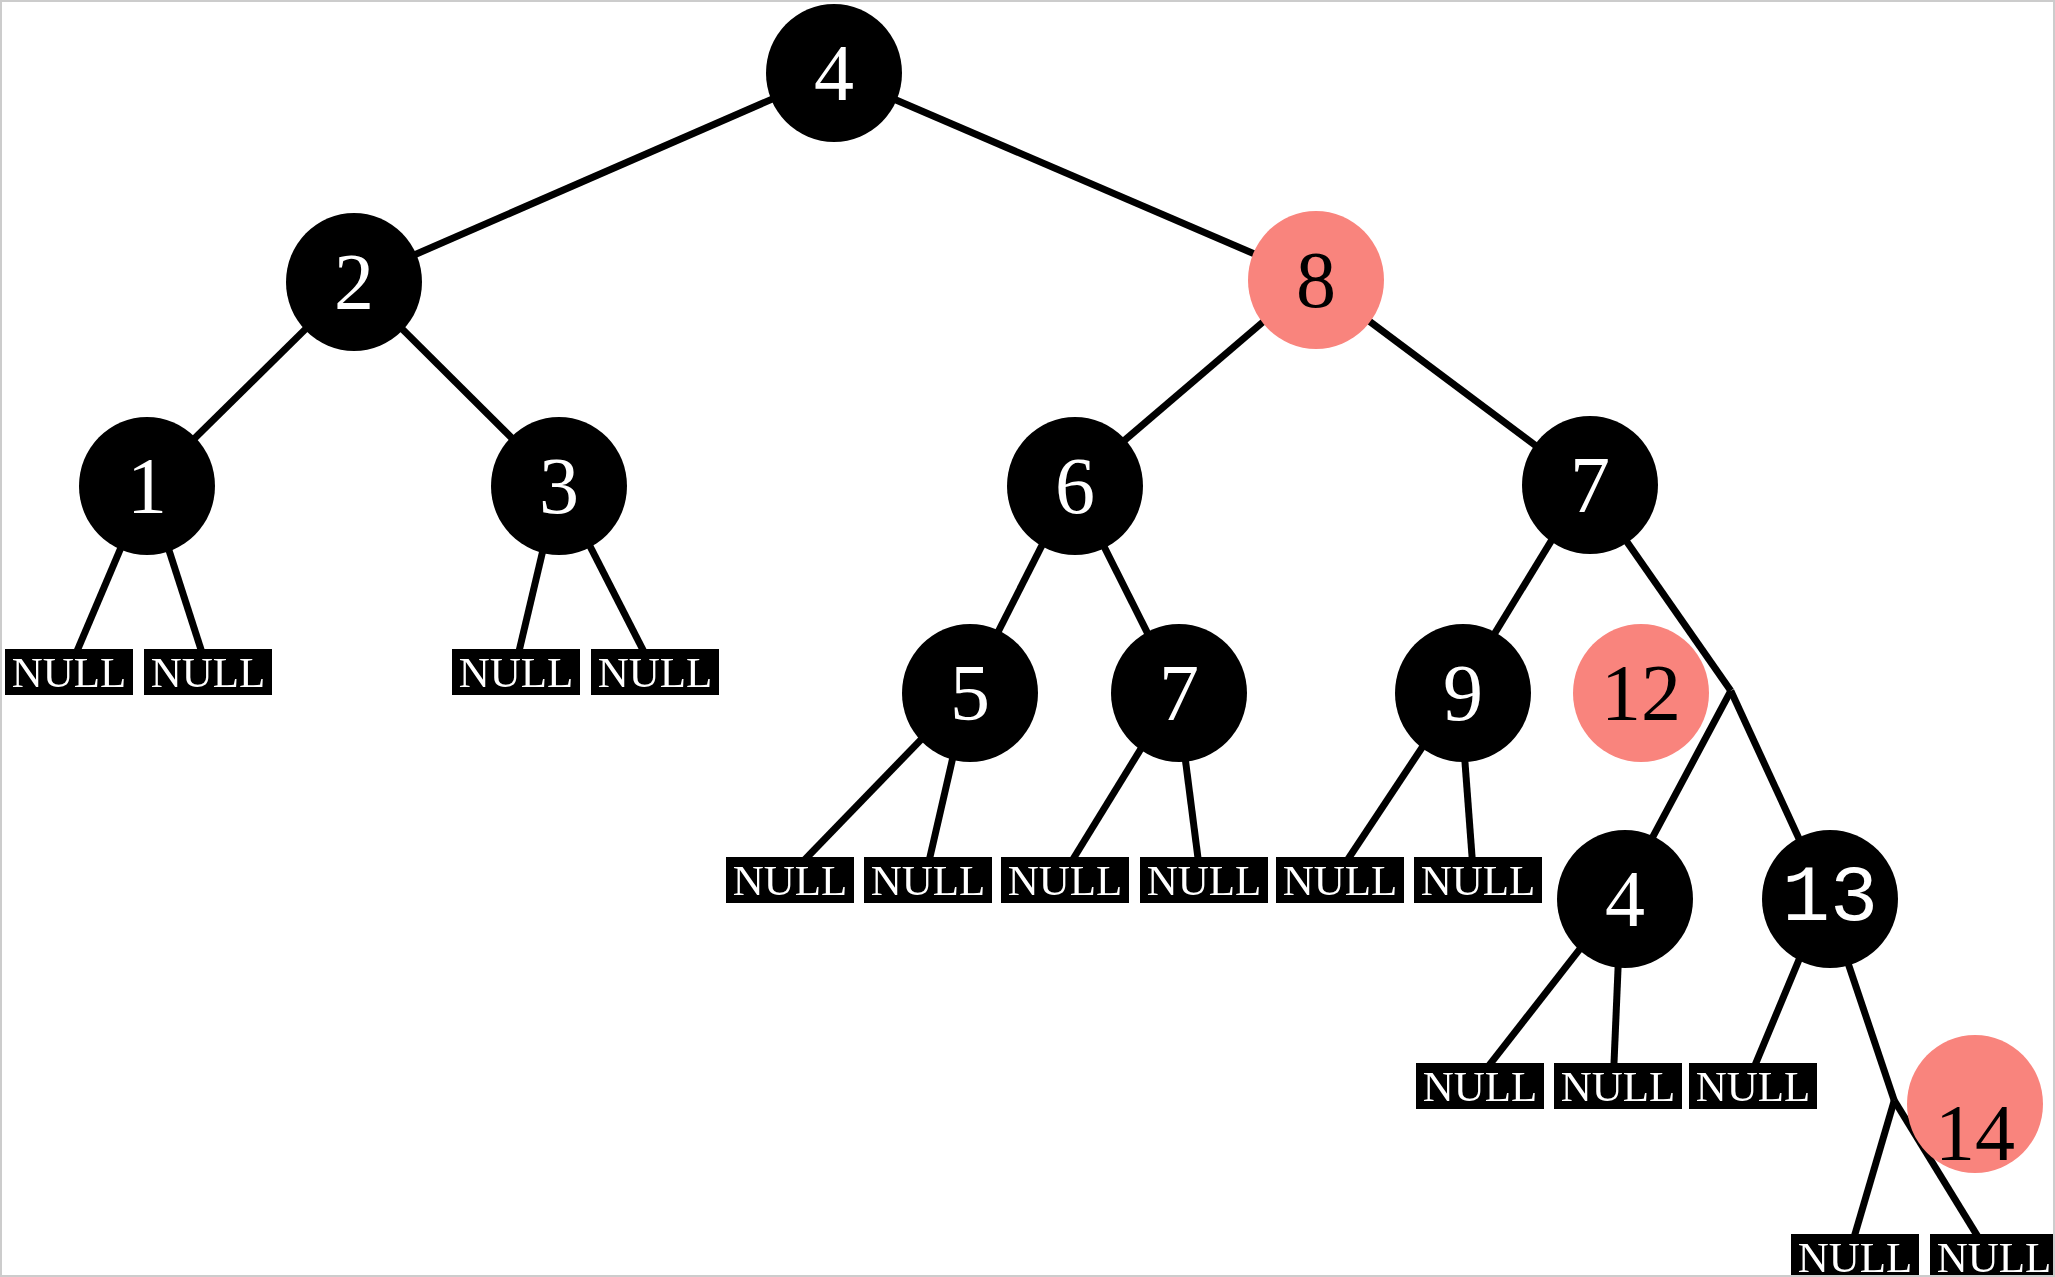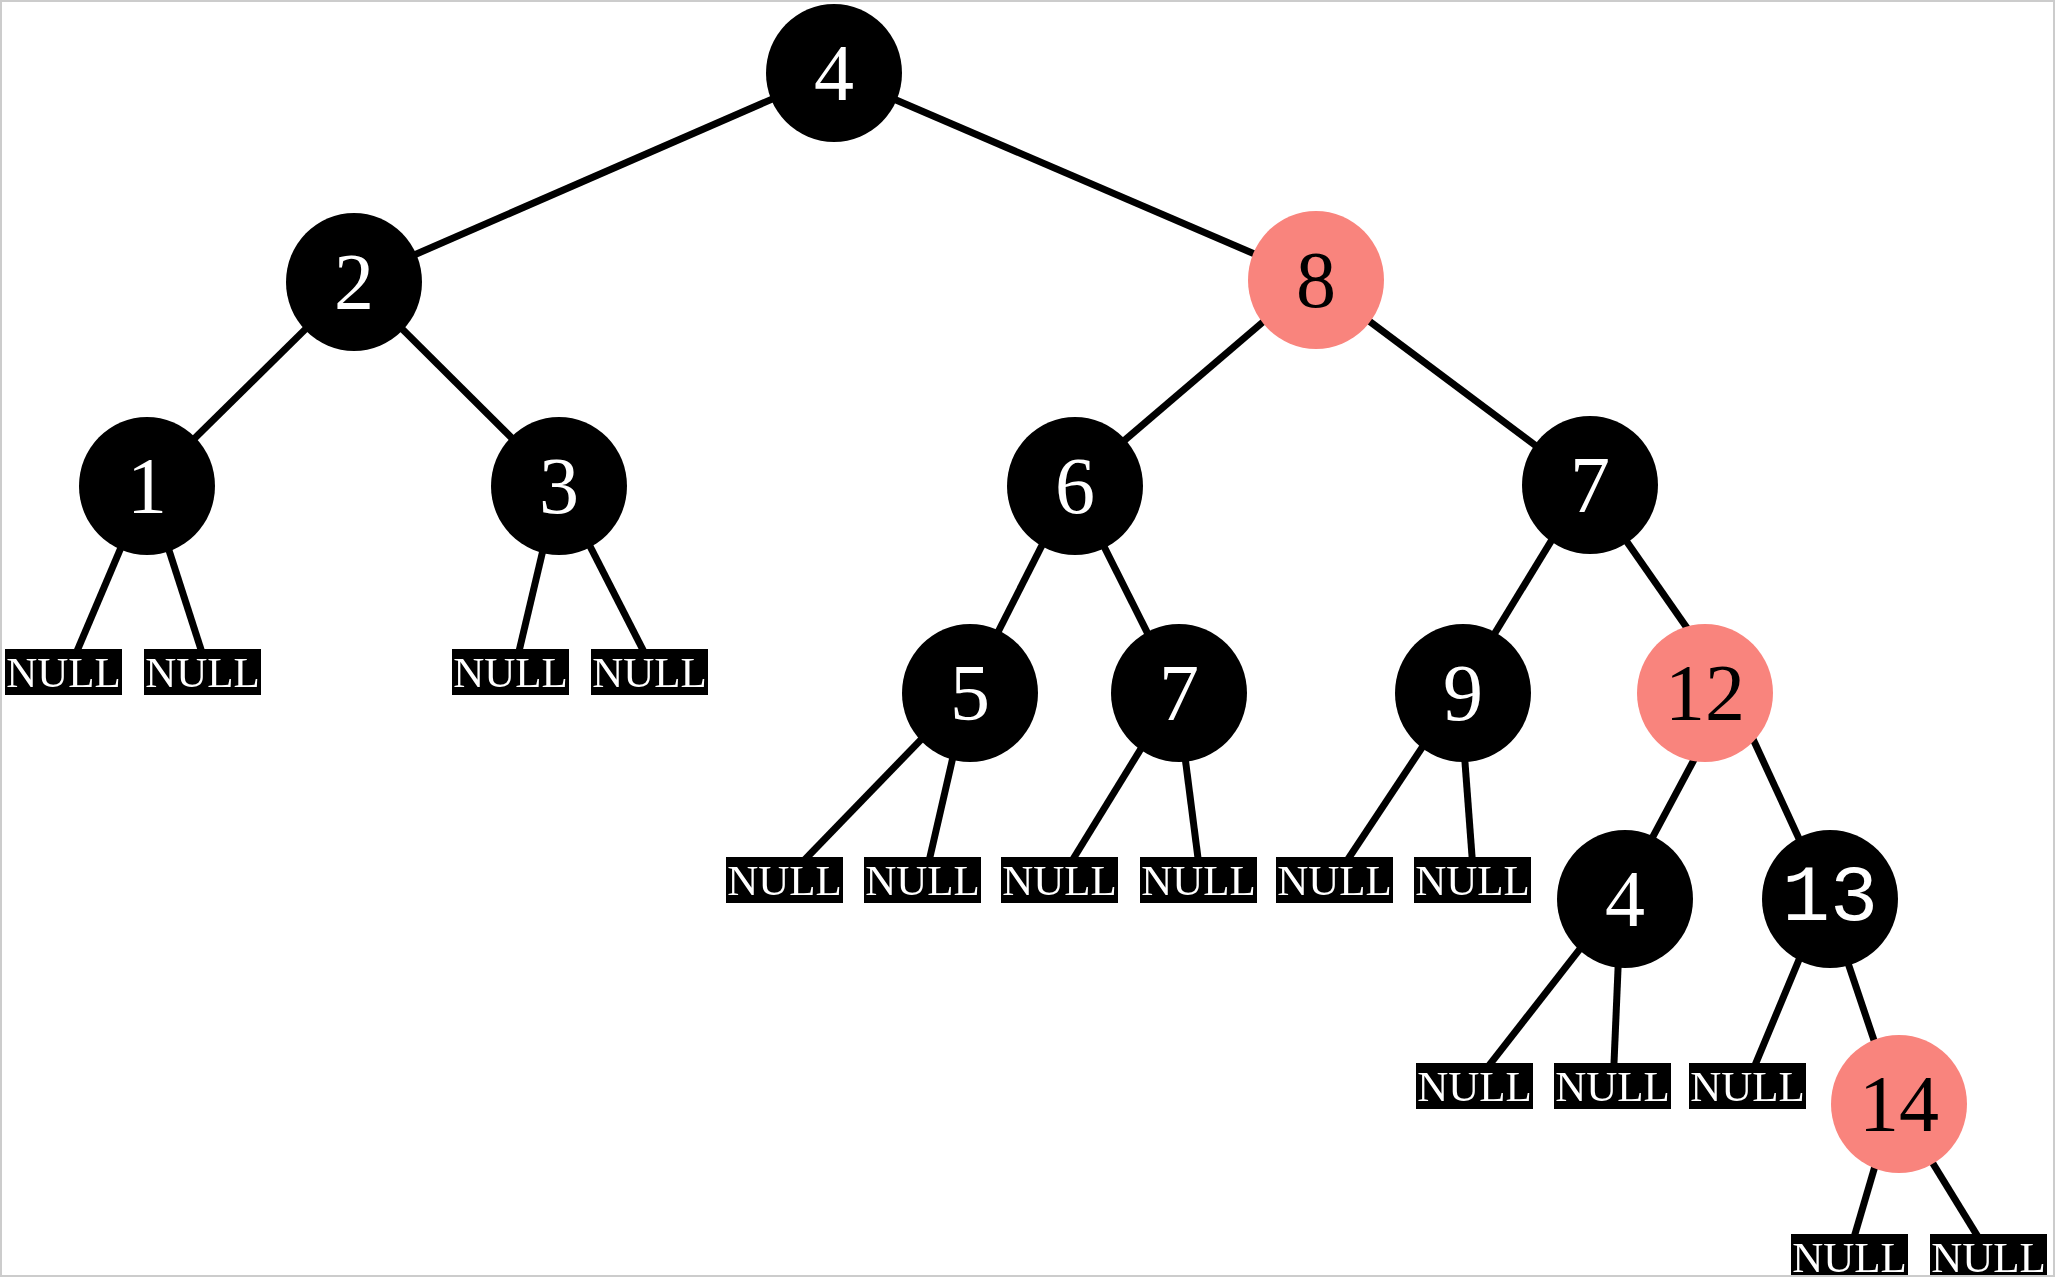--- a/index.html
+++ b/index.html
@@ -39,21 +39,21 @@
   .tree-node.black {
     background: #000000;
     color: #ffffff;
   }
   .tree-node.red {
     background: #f9847d;
     color: #000000;
   }
   .null-leaf {
     position: absolute;
-    width: 117px;
+    width: 128px;
     height: 46px;
     background: #000000;
     color: #ffffff;
     display: flex;
     align-items: center;
     justify-content: center;
     font-size: 43px;
     line-height: 1;
     user-select: none;
   }
@@ -163,26 +163,26 @@
       </div>
       <div class="tree-node black" style="left: 900px; top: 622px;">
         <span>5</span>
       </div>
       <div class="tree-node black" style="left: 1109px; top: 622px;">
         <span>7</span>
       </div>
       <div class="tree-node black" style="left: 1393px; top: 622px;">
         <span>9</span>
       </div>
-      <div class="tree-node red" style="left: 1635px; top: 622px;">
+      <div class="tree-node red" style="left: 1571px; top: 622px;">
         <span>12</span>
       </div>
       <div class="tree-node black" style="left: 1555px; top: 828px;">
         <span>4</span>
       </div>
       <div class="tree-node black" style="left: 1760px; top: 828px; font-family: Liberation Mono, monospace;">
         <span>13</span>
       </div>
-      <div class="tree-node red" style="left: 1829px; top: 1033px;">
+      <div class="tree-node red" style="left: 1905px; top: 1033px; align-items: flex-end;">
         <span>14</span>
       </div>
     </div>
 </div>
 
 </body></html>

